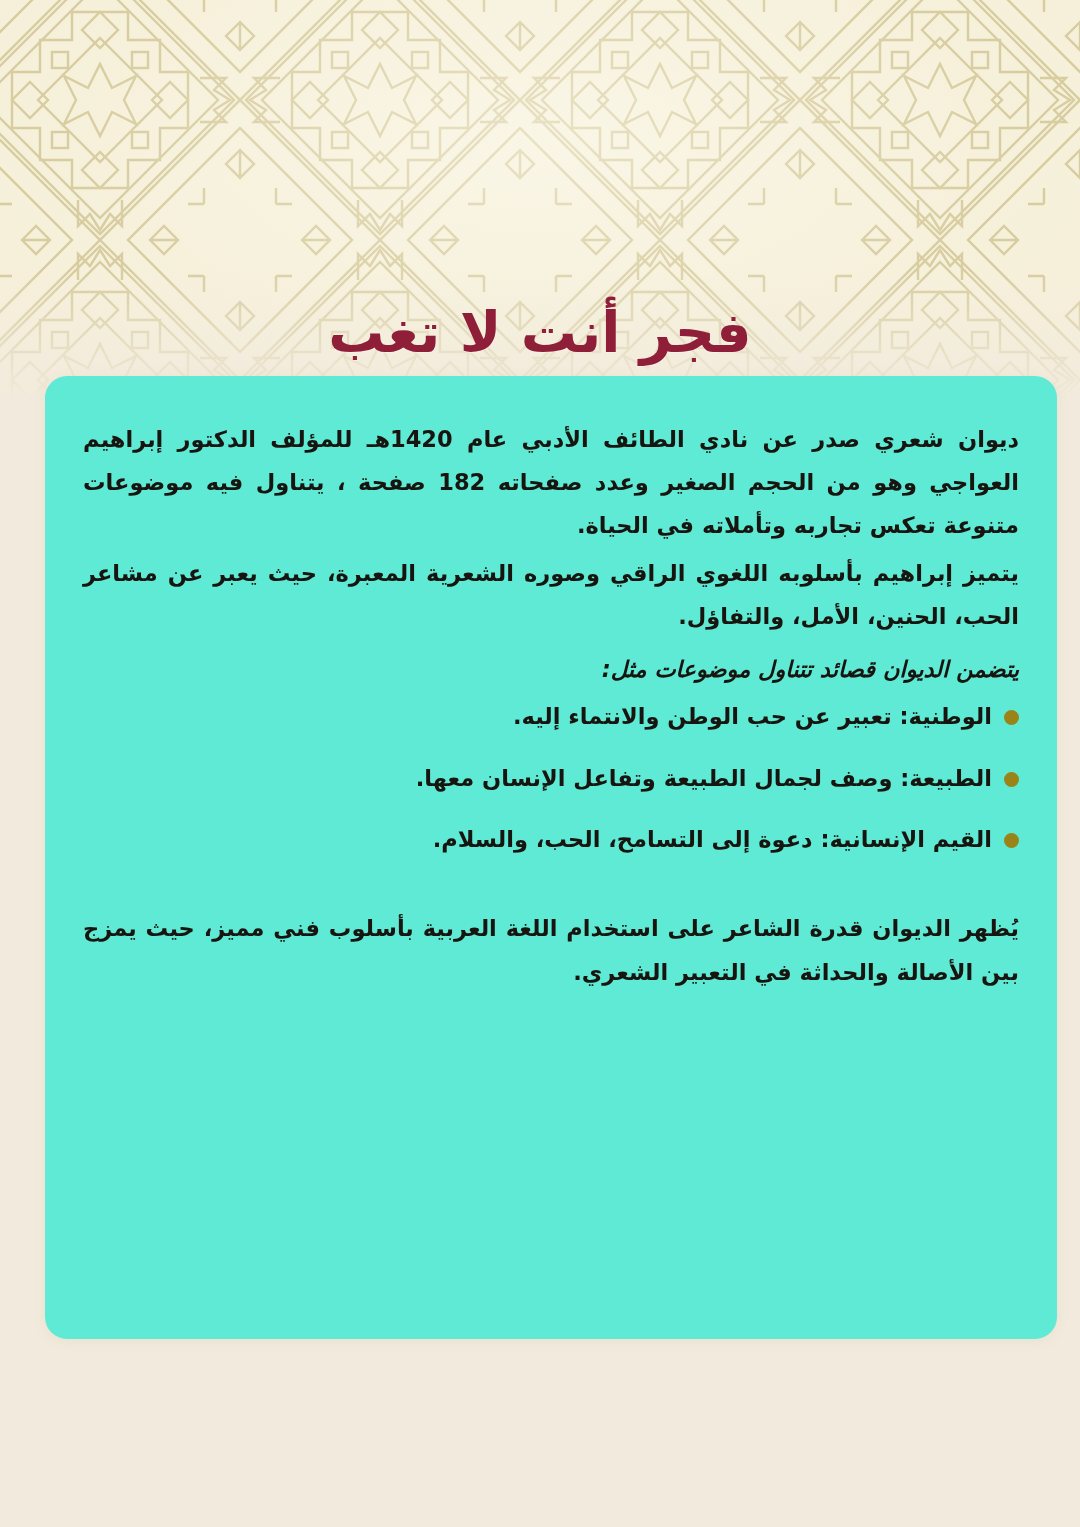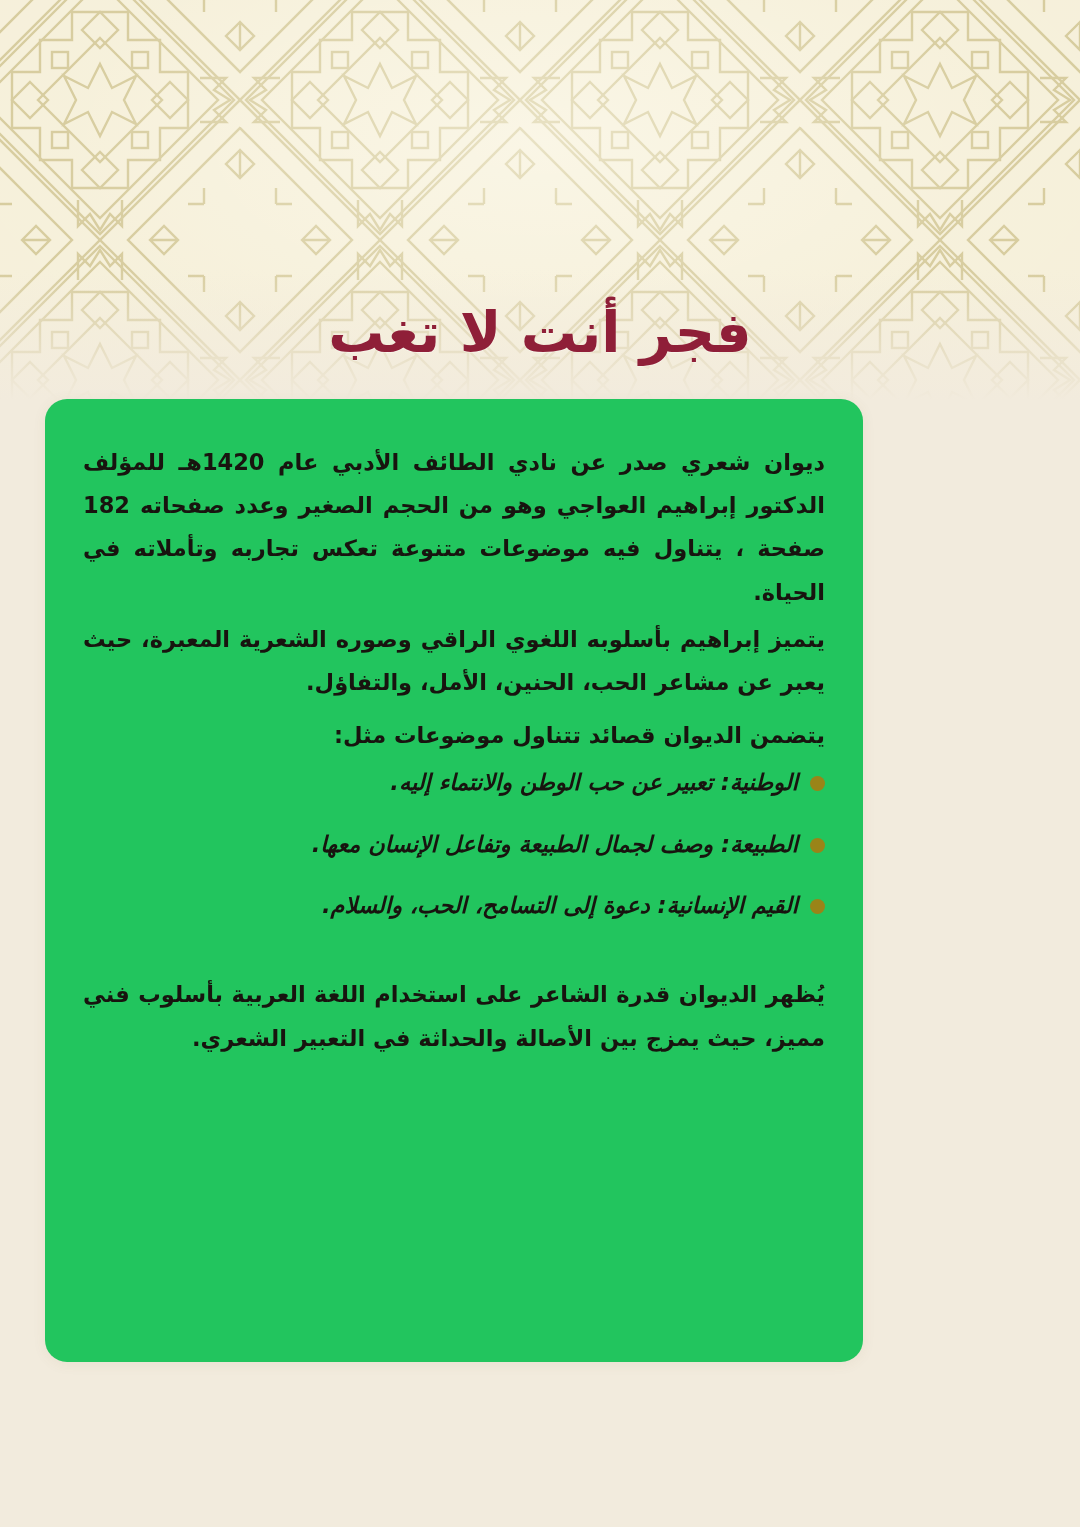--- a/index.html
+++ b/index.html
@@ -73,24 +73,24 @@
     letter-spacing: 0.5px;
     text-shadow: 0 1px 0 rgba(255,255,255,0.35);
     direction: rtl;
     z-index: 5;
   }
 
   
   .card {
     position: absolute;
     left: 45px;
-    top: 399px;
-    width: 818px;
+    top: 376px;
+    width: 1012px;
     height: 963px;
-    background: #22c55e;
+    background: #5eead4;
     border-radius: 22px;
     box-shadow: 0 2px 14px rgba(120,100,60,0.07);
     z-index: 4;
   }
 
   .card-inner {
     padding: 42px 38px 20px 38px;
     direction: rtl;
     text-align: justify;
     text-align-last: right;
@@ -110,37 +110,37 @@
 
   .para-intro {
     font-family: "DejaVu Sans", "Liberation Sans", sans-serif;
     font-size: 22.5px;
     font-weight: bold;
     color: #18140f;
     line-height: 1.92;
     margin: 10px 0 2px 0;
     text-align: right;
     direction: rtl;
+    font-style: italic;
   }
 
   .topic-list {
     list-style: none;
     margin: 6px 0 0 0;
     padding: 0;
     direction: rtl;
   }
   .topic-item {
     display: flex;
     flex-direction: row;
     align-items: flex-start;
     justify-content: flex-start;
     gap: 12px;
     margin: 0 0 22px 0;
     direction: rtl;
-    font-style: italic;
   }
   .bullet-dot {
     flex: 0 0 auto;
     width: 15px;
     height: 15px;
     border-radius: 50%;
     background: #9a8418;
     margin-top: 13px;
   }
   .topic-text {

